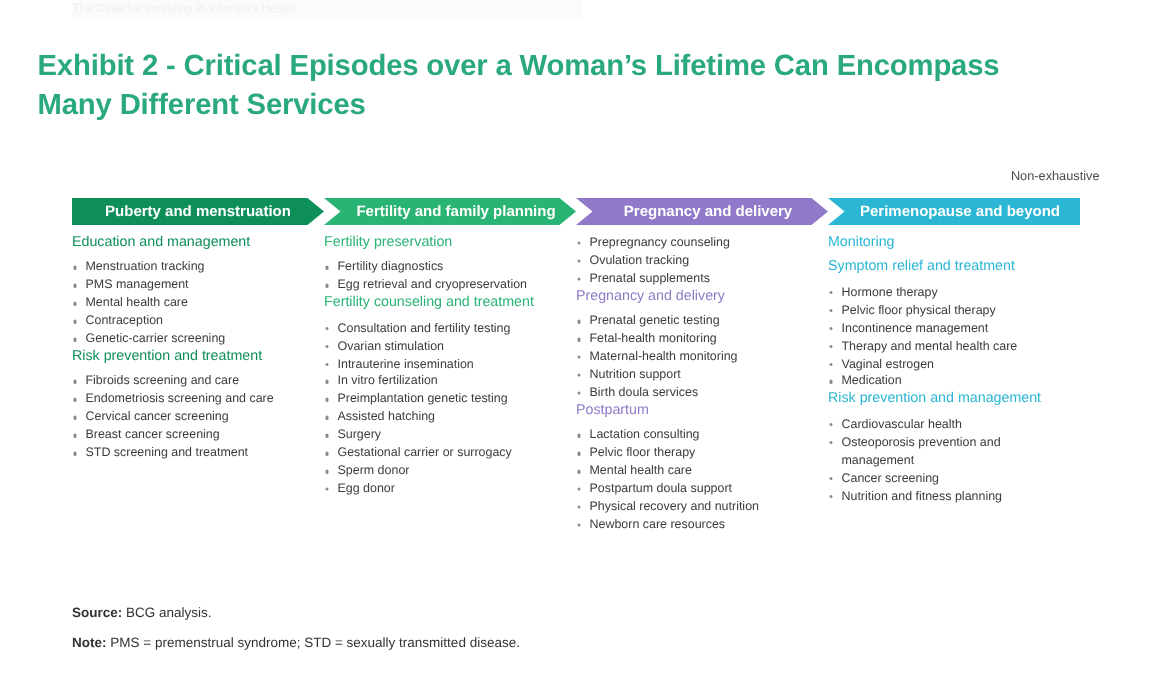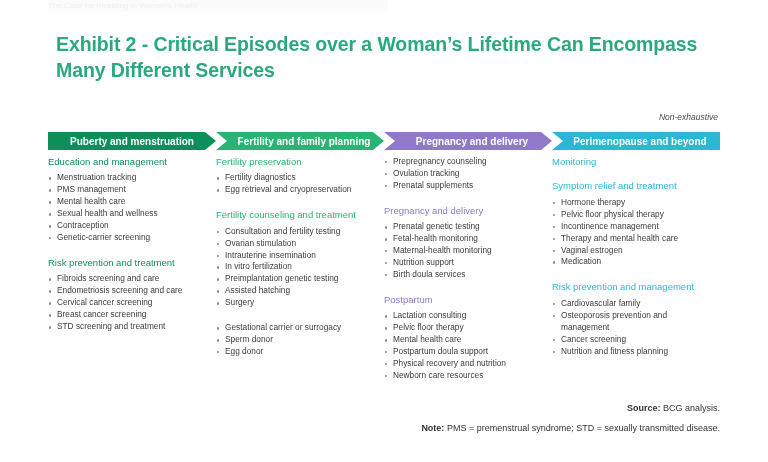--- a/index.html
+++ b/index.html
@@ -13,21 +13,21 @@
     font-family: "Liberation Sans", sans-serif;
     color: #333333;
     position: relative;
     overflow: hidden;
   }
   .page {
     position: relative;
     width: 768px;
     height: 462px;
     box-sizing: border-box;
-    padding: 0 56px;
+    padding: 0 25px;
   }
   .top-strip {
     position: absolute;
     top: 0;
     left: 0;
     width: 768px;
     height: 14px;
     background: #ffffff;
   }
   .top-strip .faint {
@@ -48,24 +48,23 @@
     padding-top: 32px;
     font-size: 19.5px;
     font-weight: bold;
     line-height: 1.32;
     color: #2aa87e;
     letter-spacing: -0.1px;
     max-width: 660px;
   }
   .nonexhaustive {
     position: absolute;
-    right: 50px;
+    right: 35px;
     top: 112px;
     font-size: 8.5px;
-    font-style: italic;
     color: #4a4a4a;
   }
   .chevrons {
     position: absolute;
     left: 48px;
     top: 132px;
     width: 672px;
     height: 18px;
     display: flex;
   }
@@ -98,21 +97,21 @@
     left: 48px;
     top: 156px;
     width: 672px;
     display: flex;
   }
   .col {
     flex: 1 1 0;
     padding-right: 14px;
     box-sizing: border-box;
   }
-  .group + .group { margin-top: 13px; }
+  .group + .group { }
   .group-head {
     font-size: 9.5px;
     font-weight: normal;
     margin: 0 0 5px 0;
     line-height: 1.2;
   }
   .col0 .group-head { color: #0e8f5a; }
   .col1 .group-head { color: #29b473; }
   .col2 .group-head { color: #8f79c8; }
   .col3 .group-head { color: #2bb6d4; }
@@ -136,21 +135,20 @@
     width: 2.4px;
     height: 2.4px;
     border-radius: 50%;
     background: #8a8a8a;
   }
   .footer {
     position: absolute;
     left: 48px;
     top: 402px;
     width: 672px;
-    text-align: right;
   }
   .footer .line {
     font-size: 9px;
     line-height: 1.55;
     color: #333333;
     margin-bottom: 6px;
   }
   .footer .lbl { font-weight: bold; }
 </style>
 </head>
@@ -187,21 +185,20 @@
 
   <div class="columns">
 
     <div class="col col0">
       <div class="group">
         <div class="group-head">Education and management</div>
         <ul class="items">
           <li>Menstruation tracking</li>
           <li>PMS management</li>
           <li>Mental health care</li>
-          <li>Sexual health and wellness</li>
           <li>Contraception</li>
           <li>Genetic-carrier screening</li>
         </ul>
       </div>
       <div class="group">
         <div class="group-head">Risk prevention and treatment</div>
         <ul class="items">
           <li>Fibroids screening and care</li>
           <li>Endometriosis screening and care</li>
           <li>Cervical cancer screening</li>
@@ -282,21 +279,21 @@
           <li>Pelvic floor physical therapy</li>
           <li>Incontinence management</li>
           <li>Therapy and mental health care</li>
           <li>Vaginal estrogen</li>
           <li>Medication</li>
         </ul>
       </div>
       <div class="group">
         <div class="group-head">Risk prevention and management</div>
         <ul class="items">
-          <li>Cardiovascular family</li>
+          <li>Cardiovascular health</li>
           <li>Osteoporosis prevention and management</li>
           <li>Cancer screening</li>
           <li>Nutrition and fitness planning</li>
         </ul>
       </div>
     </div>
 
   </div>
 
   <div class="footer">

